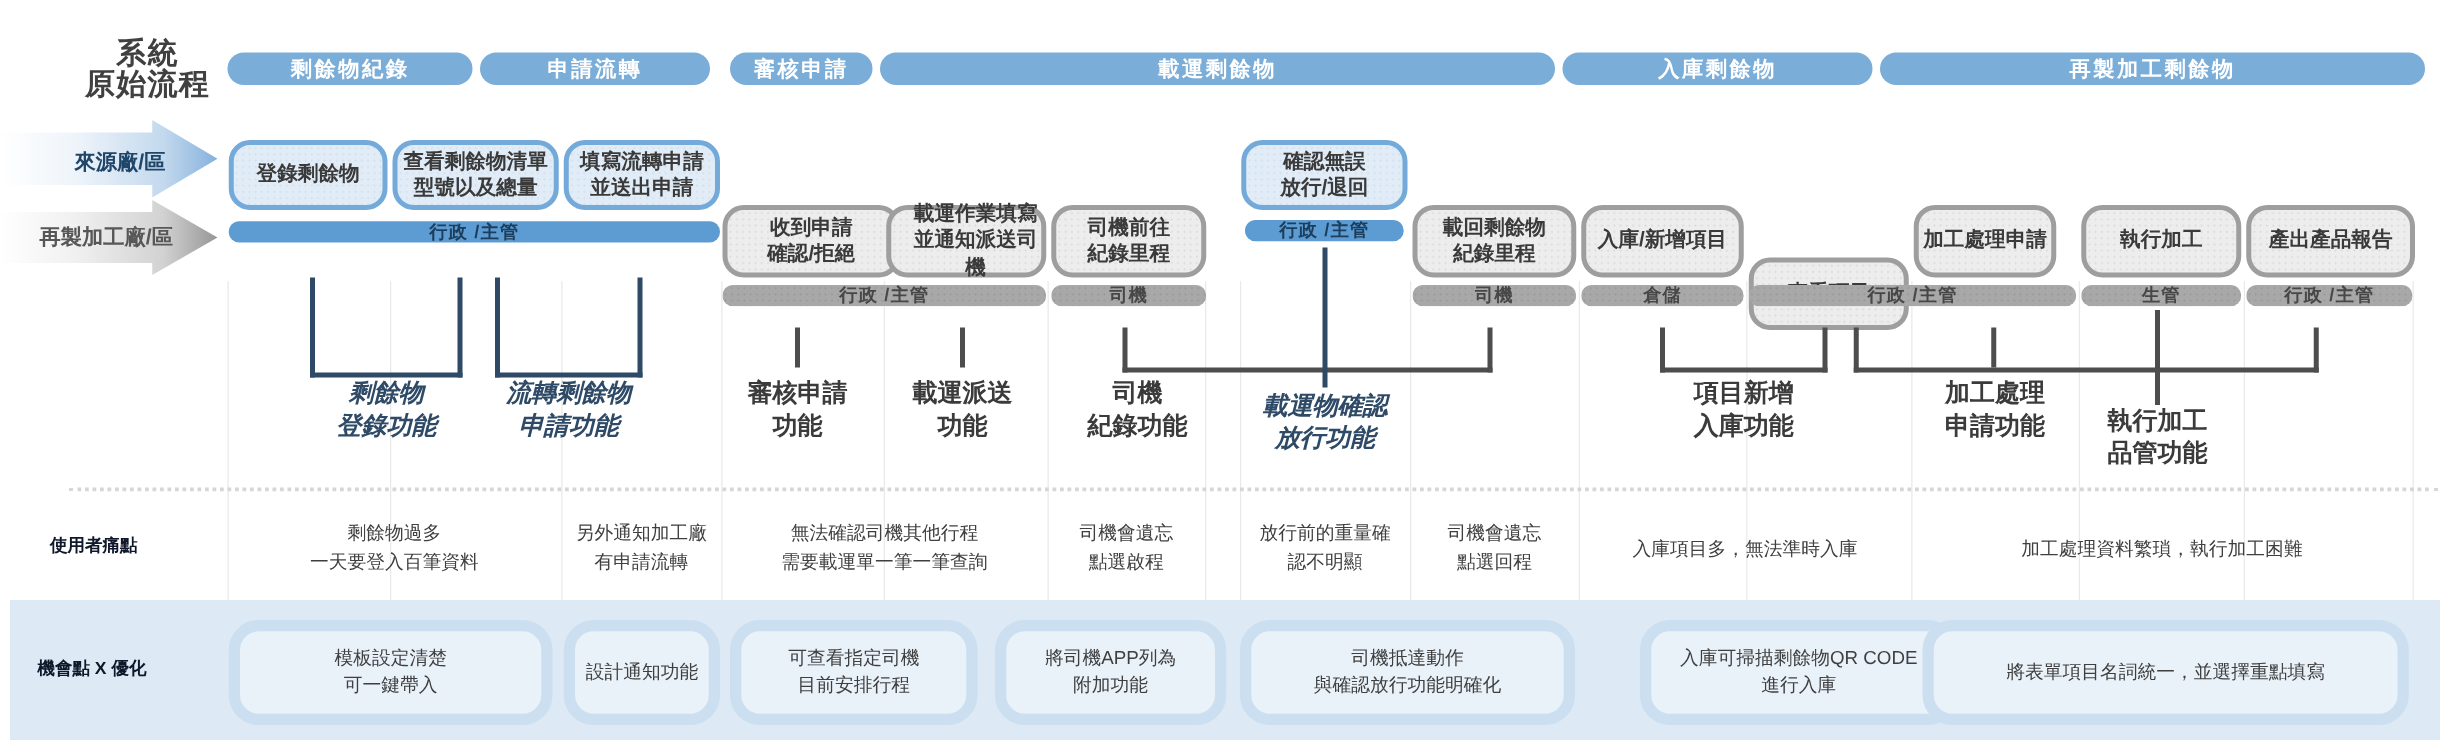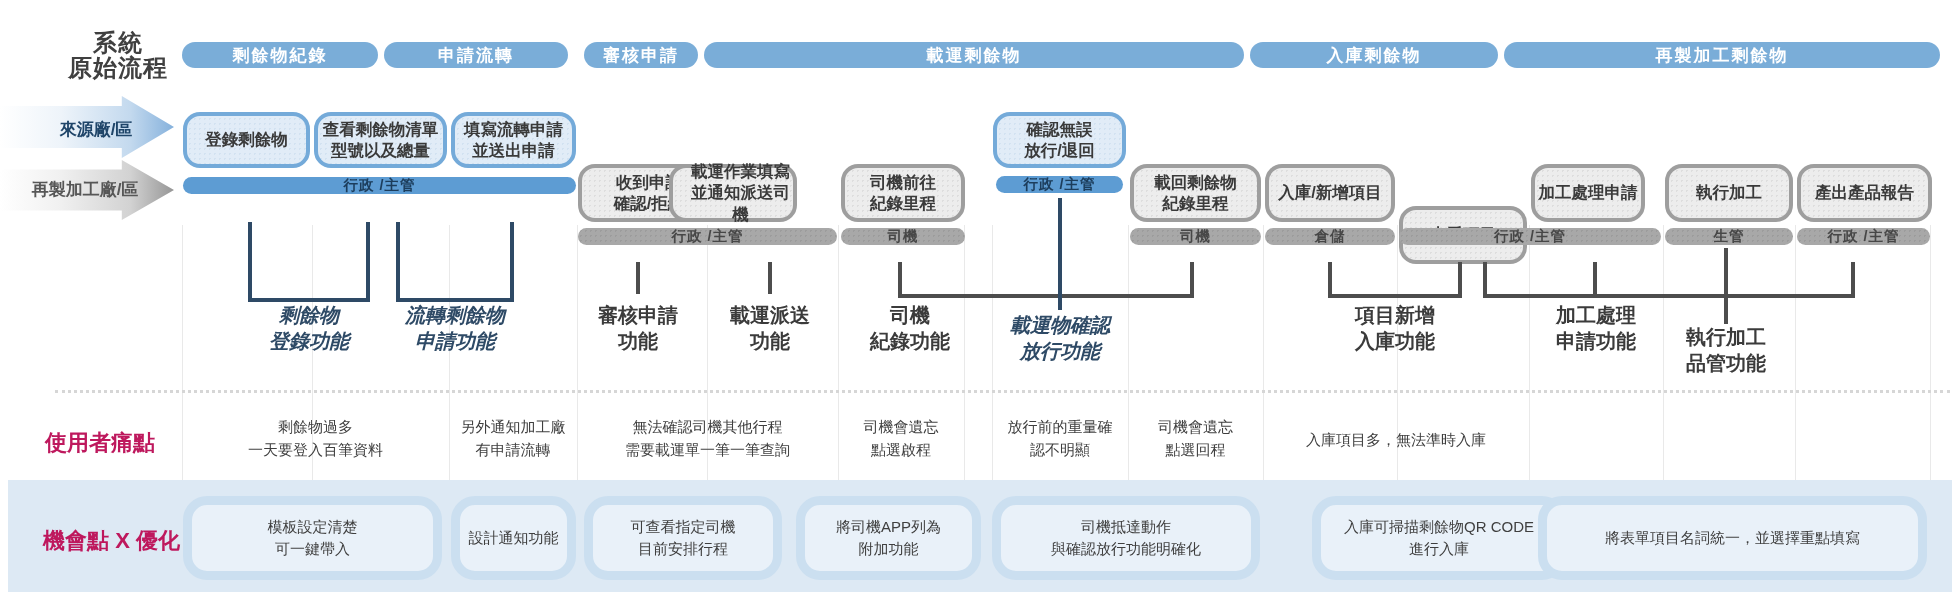--- a/index.html
+++ b/index.html
@@ -43,21 +43,21 @@
   .graybr{border-color:#4d4d4d;}
   .tick{width:4px;background:#4d4d4d;}
   .navyline{width:4px;background:#2e4a66;}
   
   .flabel{width:170px;font-size:20px;font-weight:bold;line-height:1.3;text-align:center;}
   .fnavy{color:#2e4a66;font-style:italic;}
   .fgray{color:#3b3b3b;}
   
   .divider{left:55px;top:390px;width:1895px;border-top:3px dotted #d6d6d6;}
   
-  .rowlabel{font-size:22px;font-weight:bold;color:#be185d;text-align:right;}
+  .rowlabel{font-size:14px;font-weight:bold;color:#0f172a;text-align:left;}
   .pain{font-size:15px;color:#3f3f3f;line-height:1.55;text-align:center;}
   .band{left:8px;top:480px;width:1944px;height:112px;background:#dde9f4;}
   .opp{top:496px;height:84px;background:#e9f1f9;border:9px solid #cbdff0;border-radius:24px;
     color:#3f3f3f;font-size:15px;line-height:1.5;display:flex;align-items:center;justify-content:center;text-align:center;}
 </style>
 </head>
 <body>
 
 <div class="canvas">
 
@@ -100,21 +100,21 @@
   <div class="abs bstep pre" style="left:451px;width:125px;">填寫流轉申請
 並送出申請</div>
   <div class="abs bstep pre" style="left:993px;width:133px;">確認無誤
 放行/退回</div>
 
   <div class="abs rbarblue" style="left:183px;top:177px;width:393px;">行政 /主管</div>
   <div class="abs rbarblue" style="left:996px;top:176px;width:127px;">行政 /主管</div>
 
   <div class="abs gstep pre" style="left:578px;width:142px;">收到申請
 確認/拒絕</div>
-  <div class="abs gstep pre" style="left:669px;width:128px;padding-left:15px;">載運作業填寫
+  <div class="abs gstep pre" style="left:709px;width:128px;padding-left:15px;">載運作業填寫
 並通知派送司機</div>
   <div class="abs gstep pre" style="left:841px;width:124px;">司機前往
 紀錄里程</div>
   <div class="abs gstep pre" style="left:1130px;width:131px;">載回剩餘物
 紀錄里程</div>
   <div class="abs gstep" style="left:1265px;width:130px;">入庫/新增項目</div>
   <div class="abs gstep" style="left:1399px;width:128px;margin-top:42px;">查看項目</div>
   <div class="abs gstep" style="left:1531px;width:114px;">加工處理申請</div>
   <div class="abs gstep" style="left:1665px;width:128px;">執行加工</div>
   <div class="abs gstep" style="left:1797px;width:135px;">產出產品報告</div>
@@ -167,20 +167,21 @@
 有申請流轉</div>
   <div class="abs pain pre" style="left:577px;top:415px;width:261px;">無法確認司機其他行程
 需要載運單一筆一筆查詢</div>
   <div class="abs pain pre" style="left:838px;top:415px;width:126px;">司機會遺忘
 點選啟程</div>
   <div class="abs pain pre" style="left:992px;top:415px;width:136px;">放行前的重量確
 認不明顯</div>
   <div class="abs pain pre" style="left:1128px;top:415px;width:135px;">司機會遺忘
 點選回程</div>
   <div class="abs pain" style="left:1263px;top:428px;width:266px;text-align:center;">入庫項目多，無法準時入庫</div>
+  <div class="abs pain" style="left:1529px;top:428px;width:401px;text-align:center;">加工處理資料繁瑣，執行加工困難</div>
 
   <div class="abs band"></div>
   <div class="abs rowlabel" style="left:30px;top:526px;width:150px;">機會點 X 優化</div>
   <div class="abs opp pre" style="left:183px;width:259px;">模板設定清楚
 可一鍵帶入</div>
   <div class="abs opp pre" style="left:451px;width:125px;">設計通知功能</div>
   <div class="abs opp pre" style="left:584px;width:198px;">可查看指定司機
 目前安排行程</div>
   <div class="abs opp pre" style="left:796px;width:185px;">將司機APP列為
 附加功能</div>

